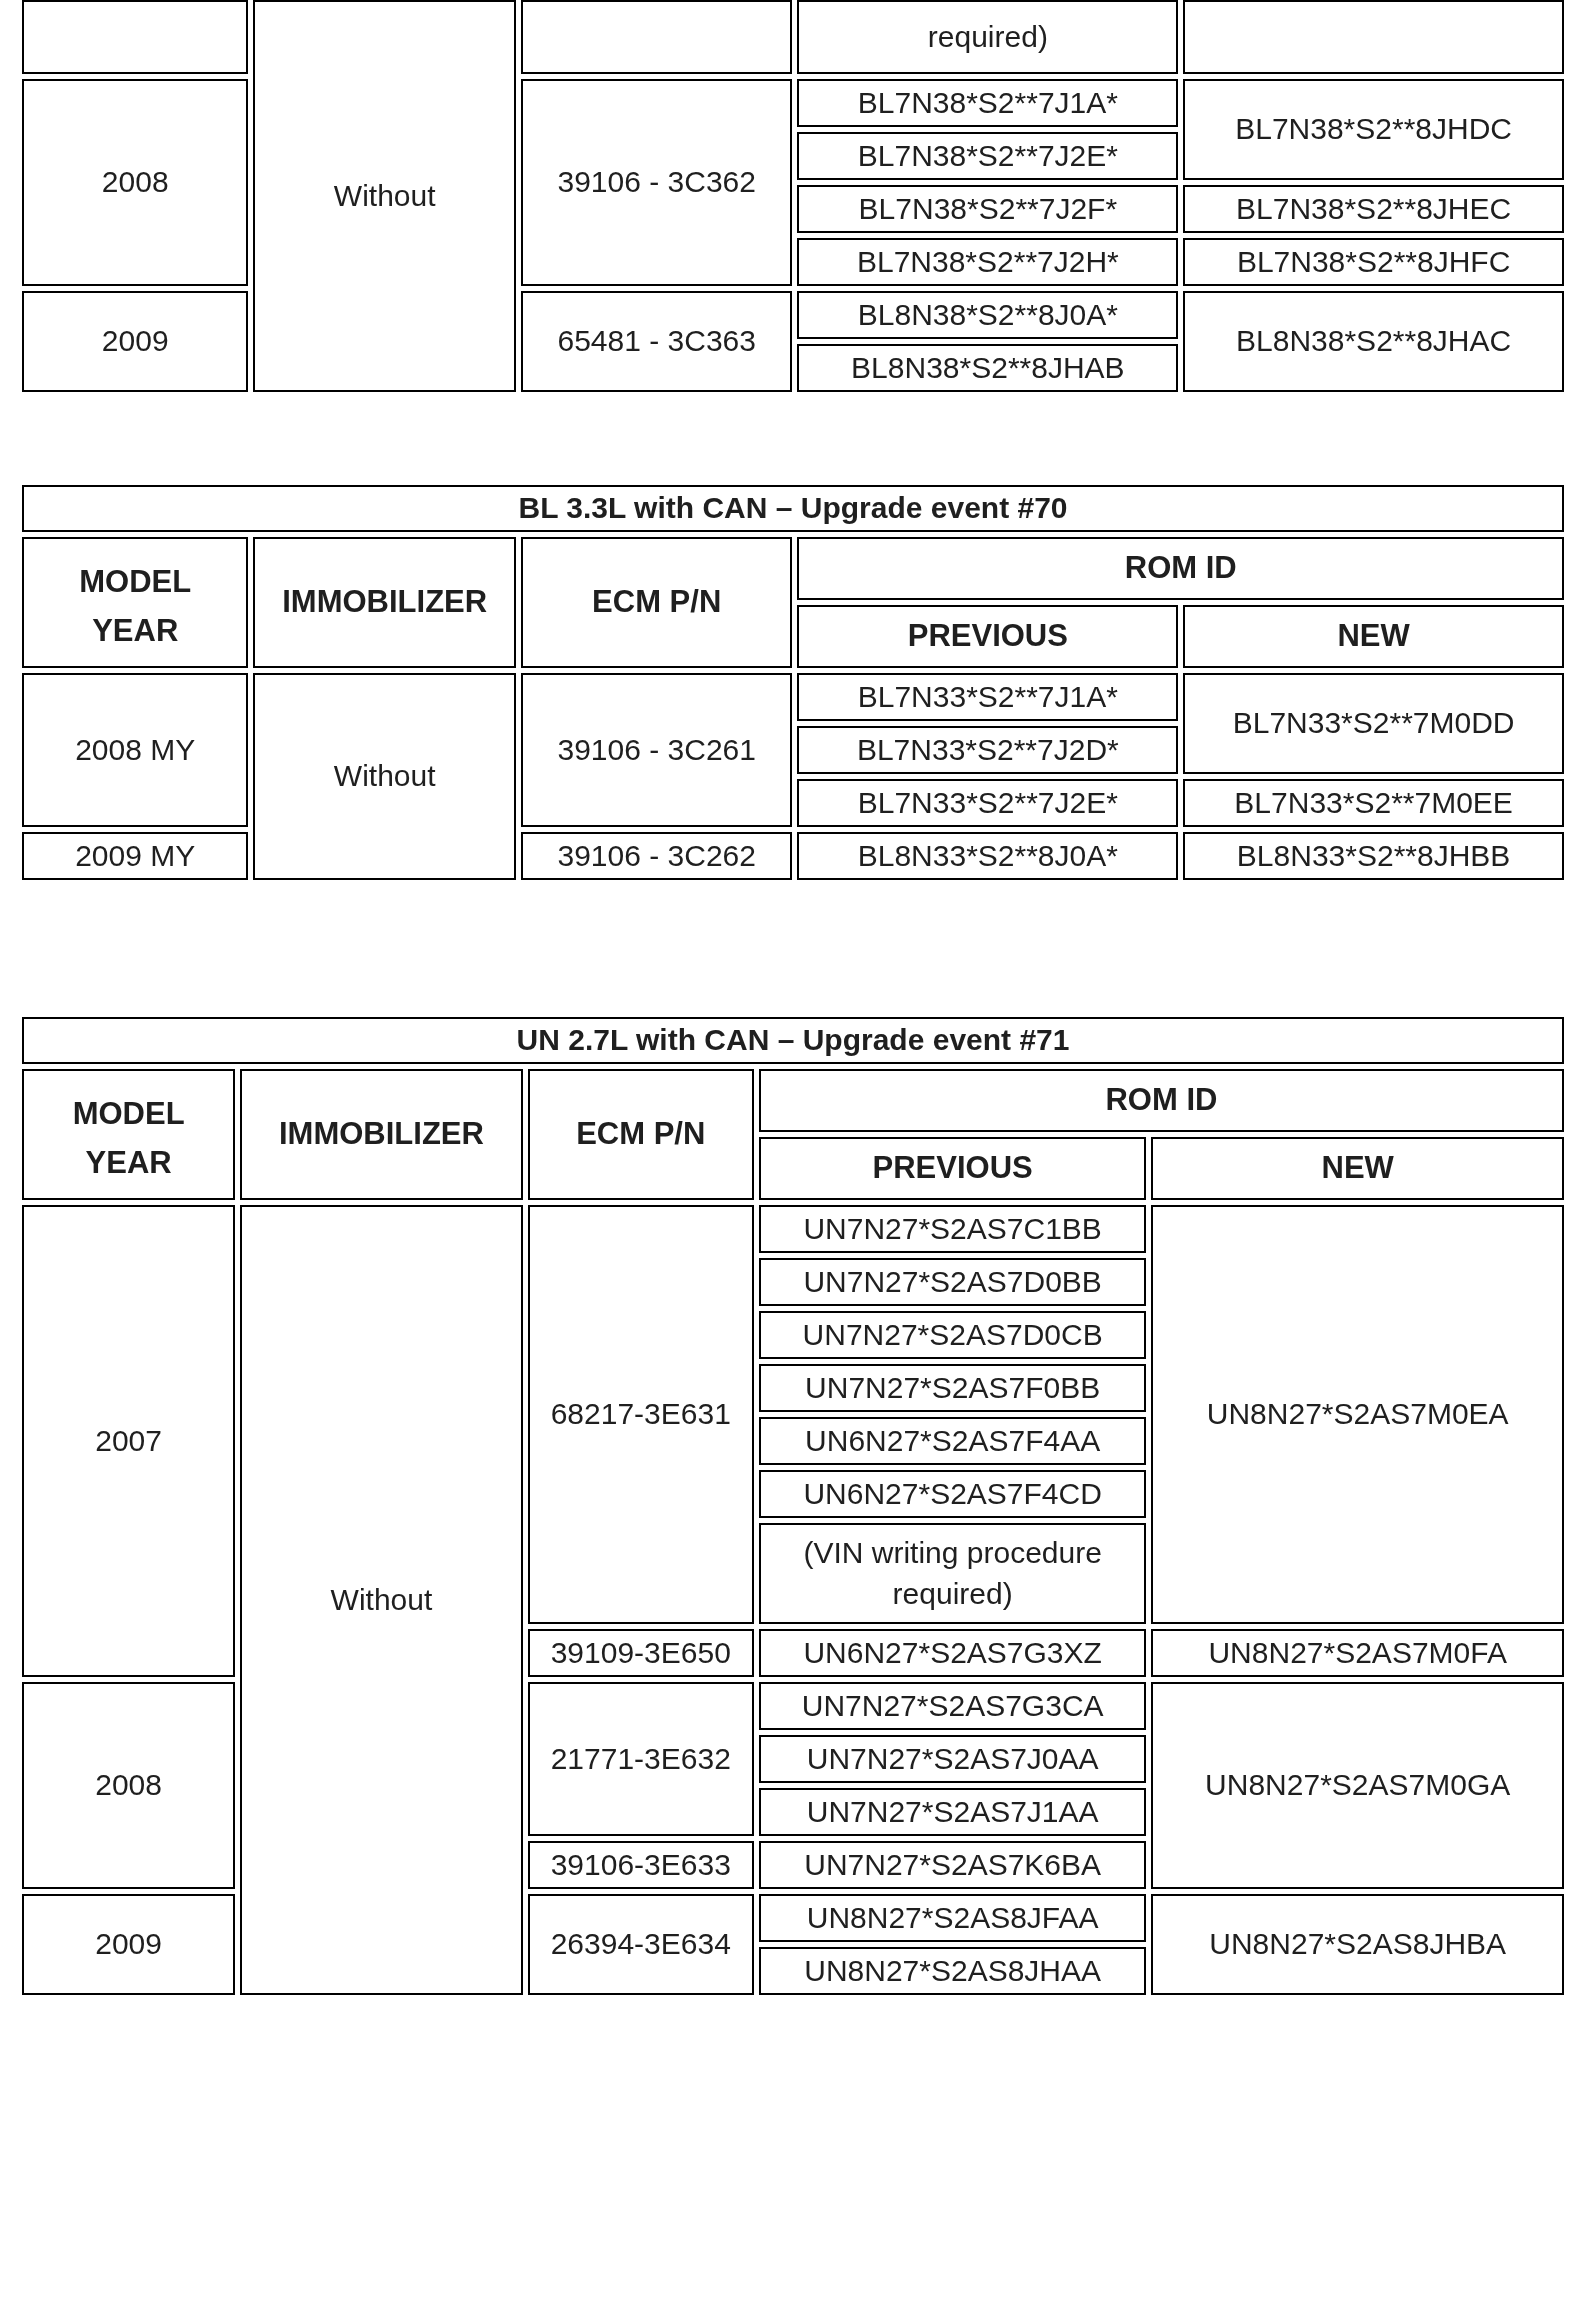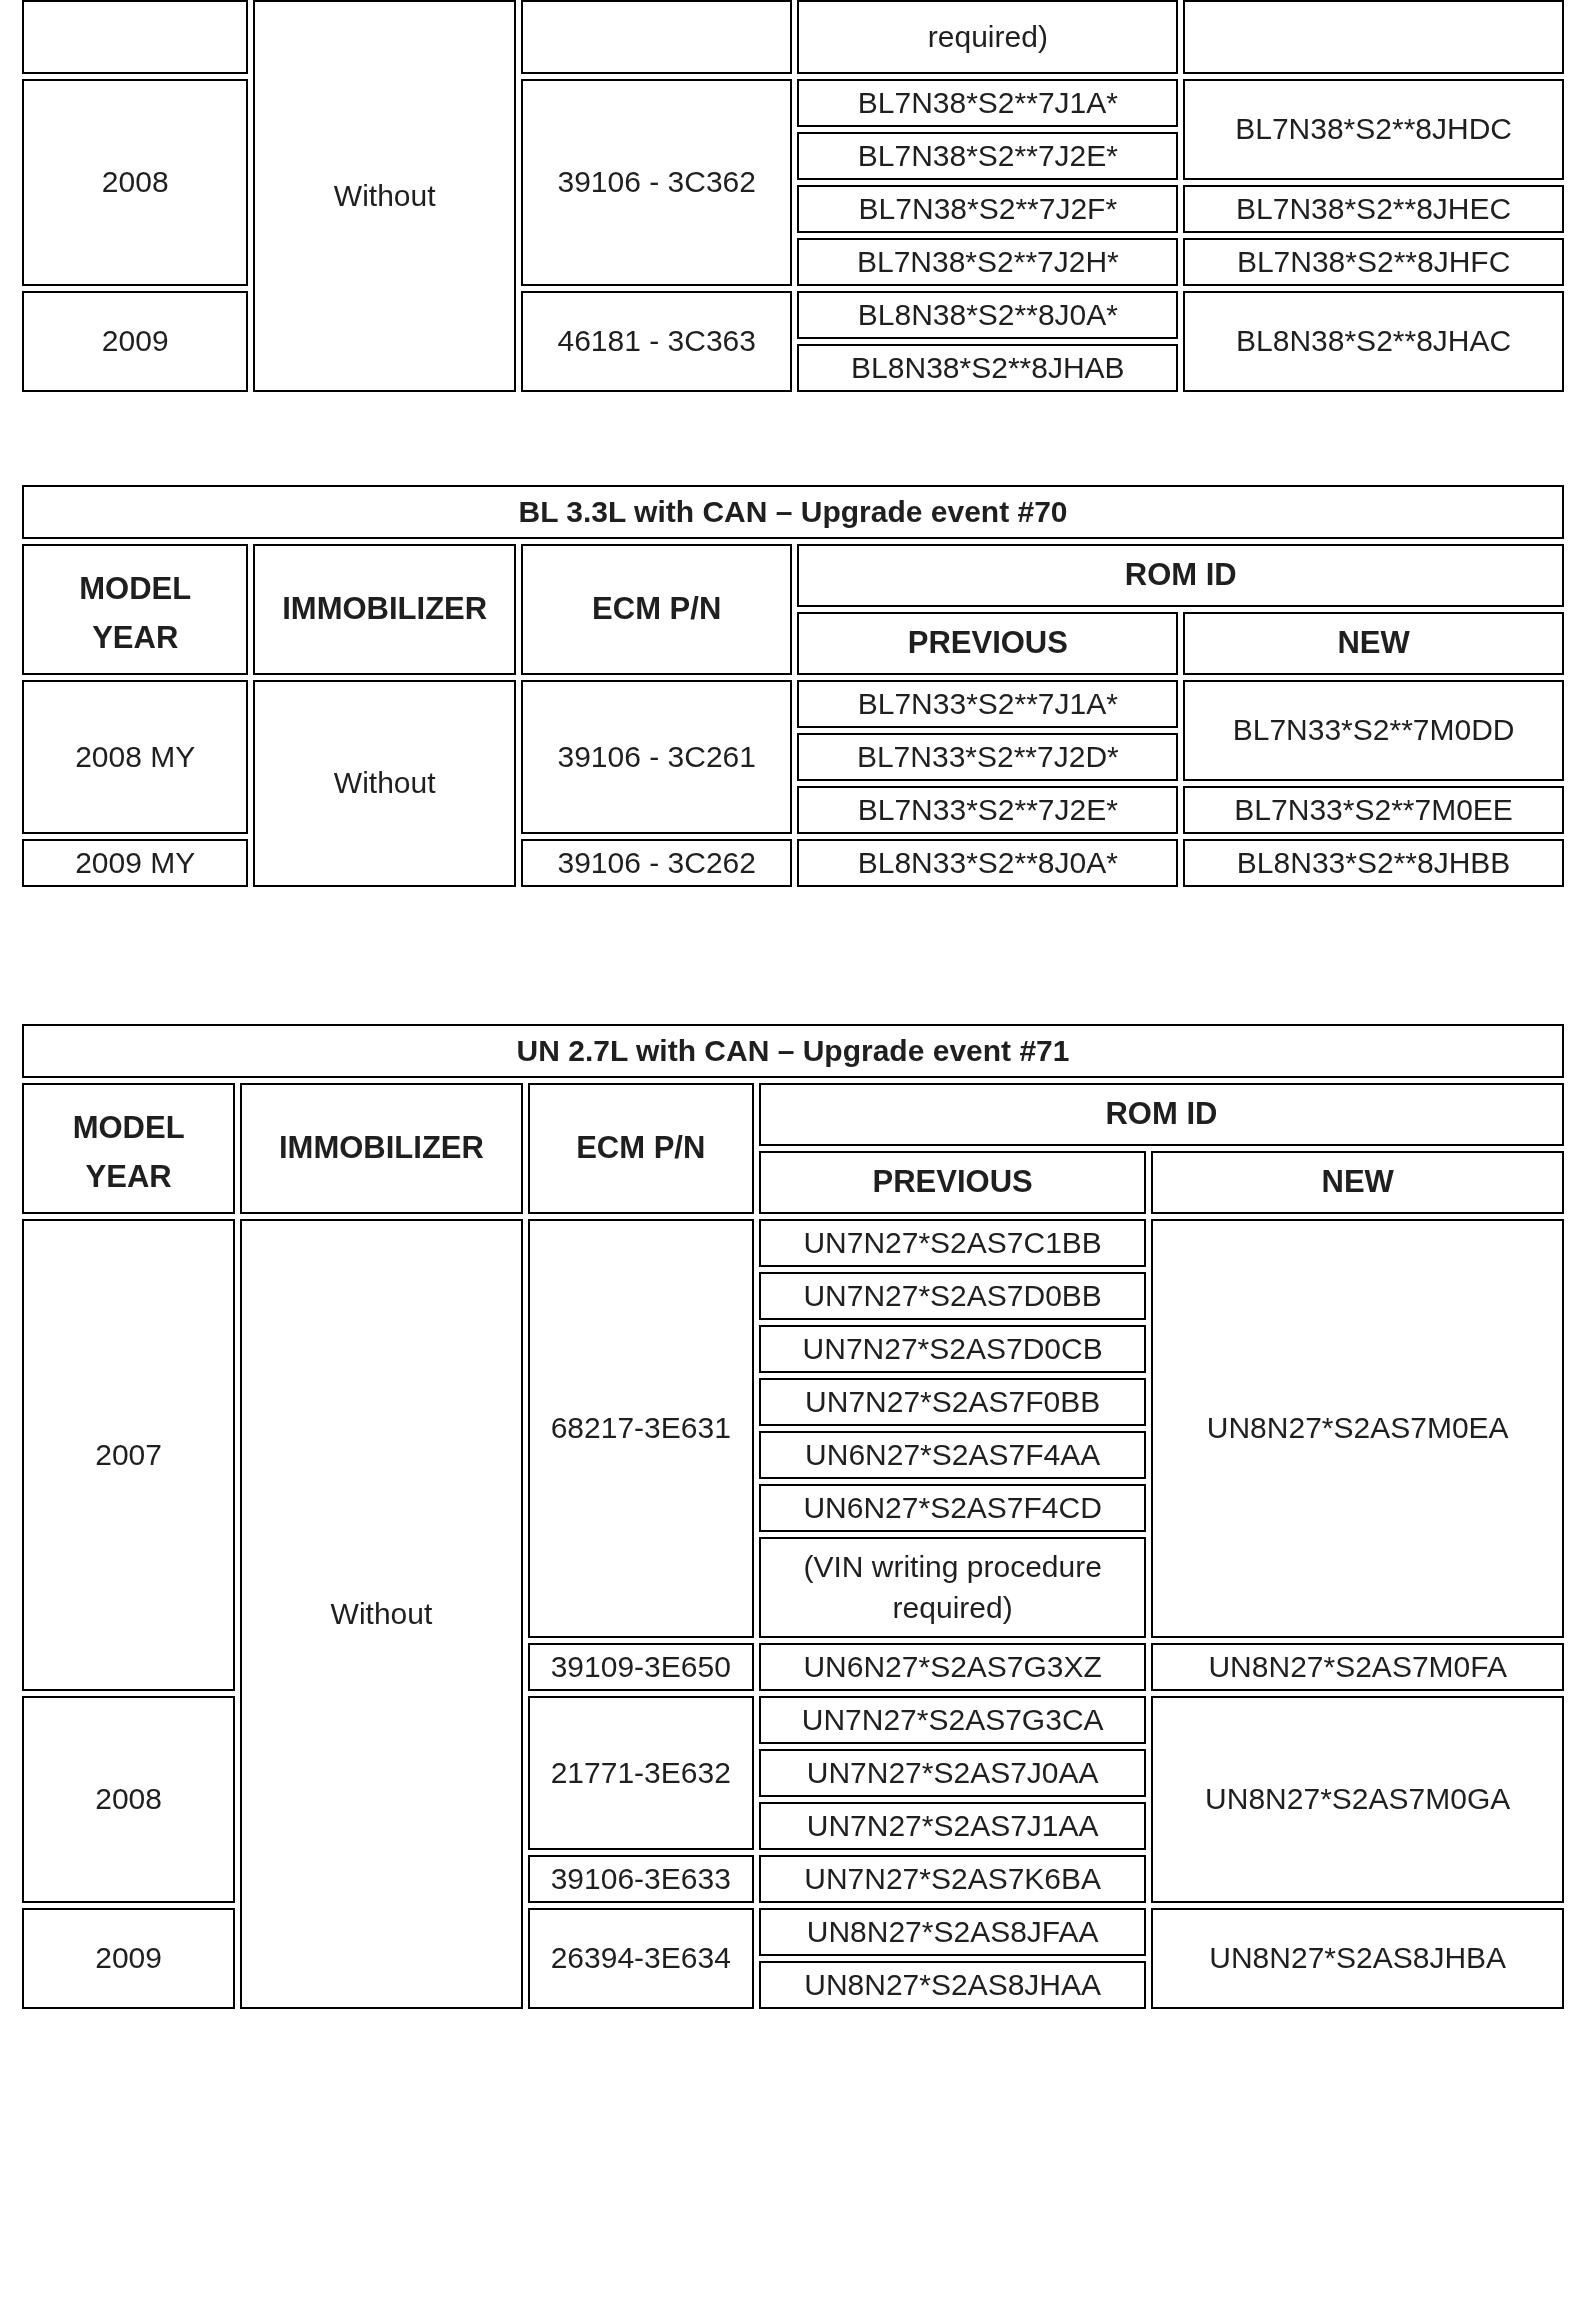--- a/index.html
+++ b/index.html
@@ -33,21 +33,21 @@
     padding: 1.8px 7.2px;
     overflow: hidden;
     word-wrap: break-word;
     background: #ffffff;
   }
   table.tsb th { font-weight: bold; font-size: 31px; }
   .title-cell {
     text-align: left;
     font-weight: bold;
     font-size: 32px;
-    height: 54px;
+    height: 47px;
     padding-left: 9px;
   }
   .hdr-sub { height: 63px; }
   .rh { height: 48px; }
   .note-cell { height: 101px; line-height: 1.38; }
   .note-cell div { display: block; text-align: center; }
   .cut { border-top: none; }
   .cut-note {
     vertical-align: bottom;
     padding-bottom: 14.5px;
@@ -91,21 +91,21 @@
       <tr>
         <td class="rh">BL7N38*S2**7J2F*</td>
         <td>BL7N38*S2**8JHEC</td>
       </tr>
       <tr>
         <td class="rh">BL7N38*S2**7J2H*</td>
         <td>BL7N38*S2**8JHFC</td>
       </tr>
       <tr>
         <td rowspan="2">2009</td>
-        <td rowspan="2">46181 - 3C363</td>
+        <td rowspan="2">65481 - 3C363</td>
         <td class="rh">BL8N38*S2**8J0A*</td>
         <td rowspan="2">BL8N38*S2**8JHAC</td>
       </tr>
       <tr>
         <td class="rh">BL8N38*S2**8JHAB</td>
       </tr>
     </tbody>
   </table>
 
   <table class="tsb t2">

